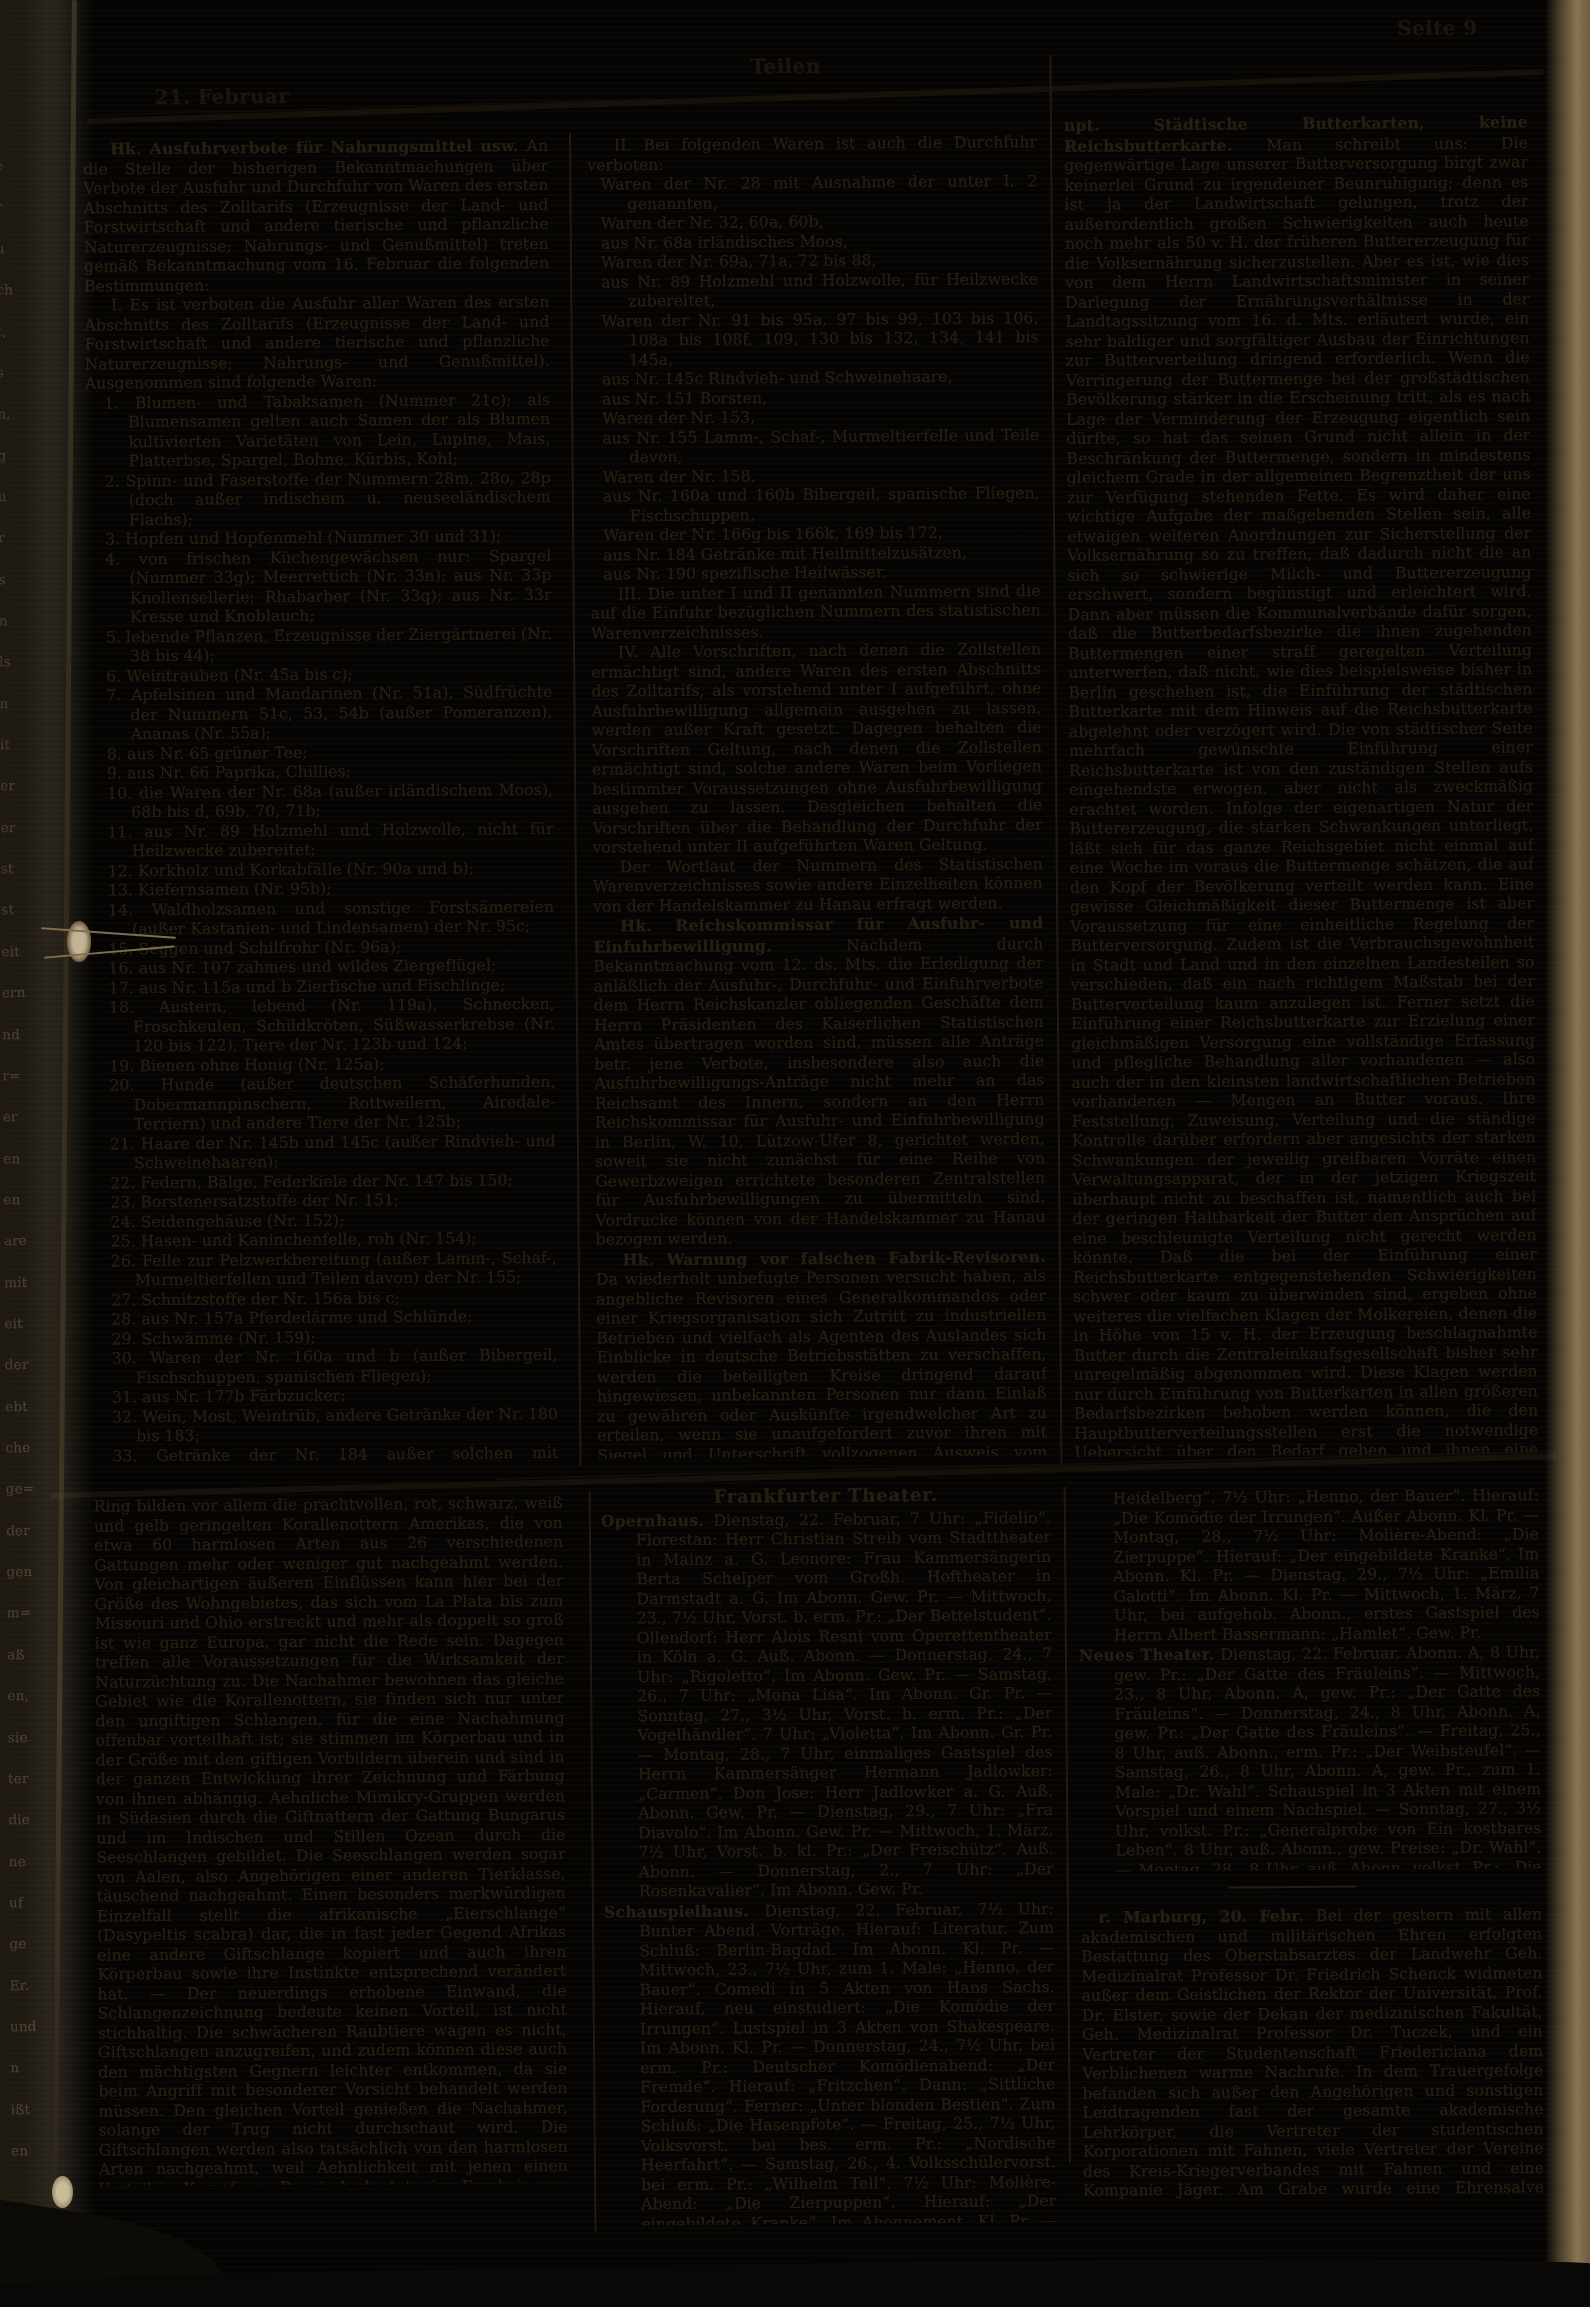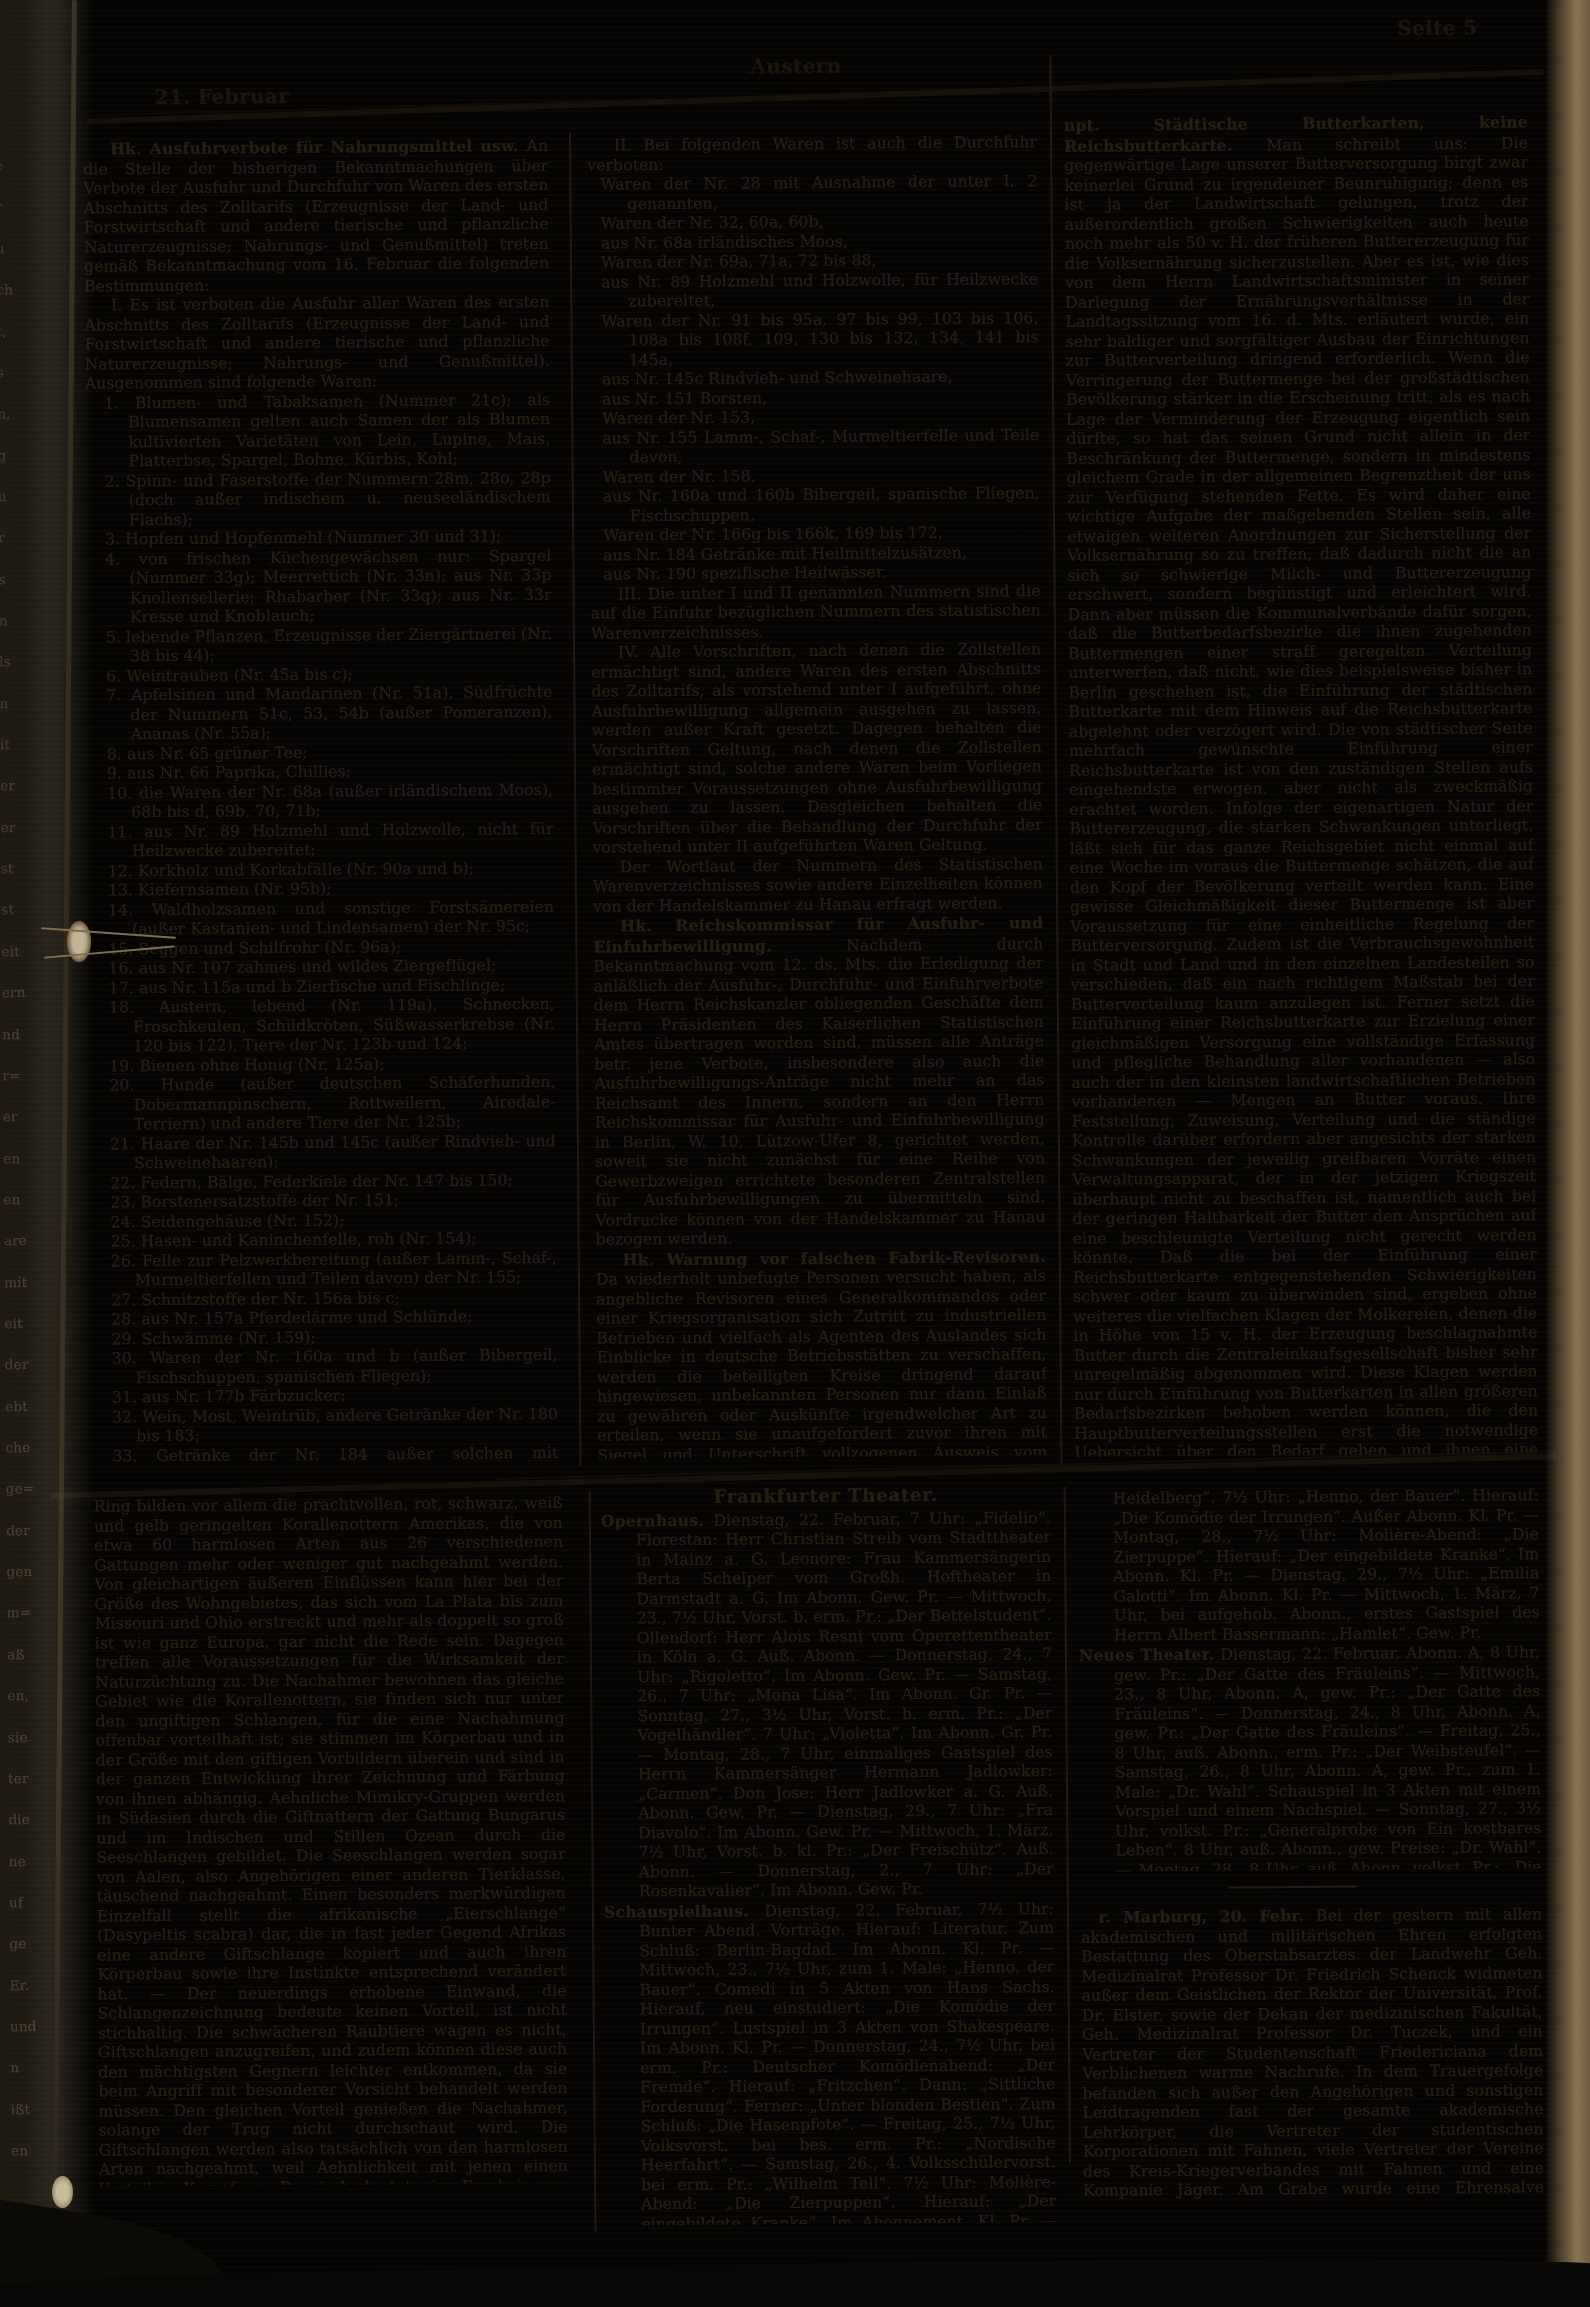--- a/index.html
+++ b/index.html
@@ -50,22 +50,22 @@
     background:radial-gradient(#c9ba99 40%,#8d7b5c 80%);}
   .shortdiv{position:absolute;height:2.4px;background:#241c10;}
 </style>
 </head>
 <body>
 
 <div id="page">
   <div id="tilt">
 
     <div class="hdr" style="left:163px;top:80px;">21. Februar</div>
-    <div class="hdr" style="left:759px;top:54px;">Austern</div>
-    <div class="hdr" style="left:1406px;top:20.7px;">Seite 5</div>
+    <div class="hdr" style="left:759px;top:54px;">Teilen</div>
+    <div class="hdr" style="left:1406px;top:20.7px;">Seite 9</div>
     <div class="hrule" style="left:95px;top:94px;width:1457px;height:5.6px;transform:rotate(-1.5deg);"></div>
     <div class="hrule" style="left:103px;top:103px;width:557px;height:1.6px;transform:rotate(-1.2deg);opacity:.55;"></div>
 
     <div class="vrule" style="left:577px;top:131px;height:1334px;"></div>
     <div class="vrule" style="left:1058px;top:57px;height:1408px;"></div>
 
     <div class="col" style="left:91px;top:134px;width:465px;height:1326px;">
         <p class="ind"><b class="lead">Hk. Ausfuhrverbote für Nahrungsmittel usw. </b>An die Stelle der bisherigen Bekanntmachungen über Verbote der Ausfuhr und Durchfuhr von Waren des ersten Abschnitts des Zolltarifs (Erzeugnisse der Land- und Forstwirtschaft und andere tierische und pflanzliche Naturerzeugnisse; Nahrungs- und Genußmittel) treten gemäß Bekanntmachung vom 16. Februar die folgenden Bestimmungen:</p>
         <p class="ind">I. Es ist verboten die Ausfuhr aller Waren des ersten Abschnitts des Zolltarifs (Erzeugnisse der Land- und Forstwirtschaft und andere tierische und pflanzliche Naturerzeugnisse; Nahrungs- und Genußmittel). Ausgenommen sind folgende Waren:</p>
         <p class="item">1. Blumen- und Tabaksamen (Nummer 21c); als Blumensamen gelten auch Samen der als Blumen kultivierten Varietäten von Lein, Lupine, Mais, Platterbse, Spargel, Bohne, Kürbis, Kohl;</p>

